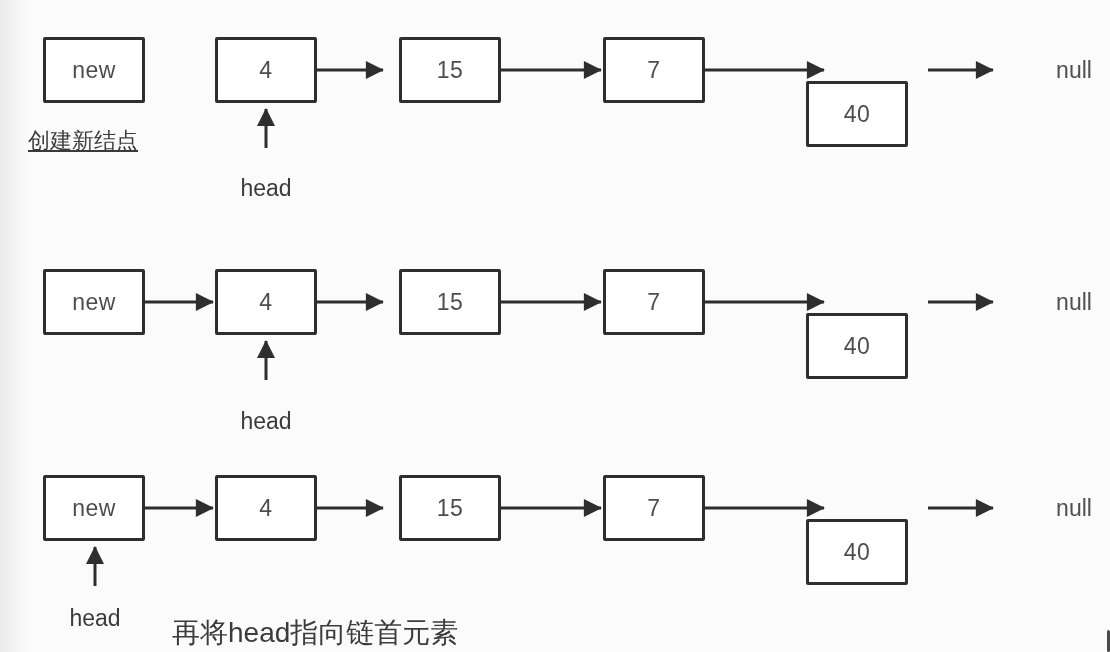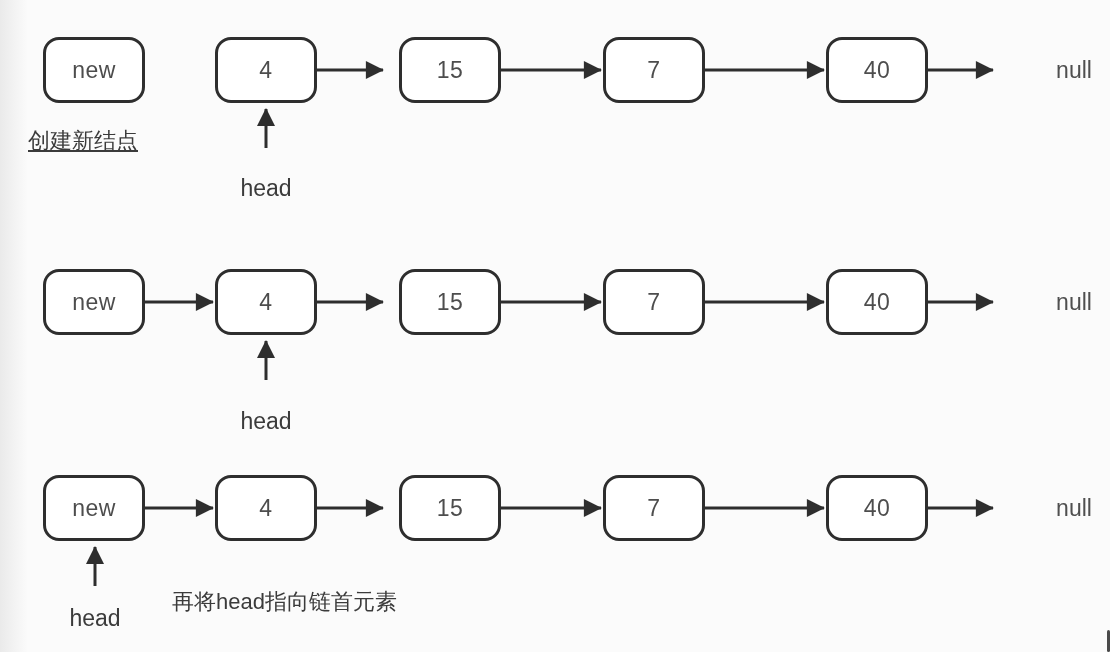--- a/index.html
+++ b/index.html
@@ -12,25 +12,25 @@
     position:absolute;left:0;top:0;bottom:0;width:28px;
     background:linear-gradient(to right,#eaeaea,rgba(251,251,251,0));
     pointer-events:none;
   }
   .row{position:absolute;left:0;width:100%;height:0;}
   #row1{top:37px;}
   #row2{top:269px;}
   #row3{top:475px;}
   .node{
     position:absolute;top:0;width:96px;height:60px;
-    background:#ffffff;border:3px solid #2e2e2e;border-radius:16px;
+    background:#ffffff;border:3px solid #2e2e2e;border-radius:2px;
     display:flex;align-items:center;justify-content:center;
     font-size:23px;color:#4d4d4d;letter-spacing:0.5px;
   }
-  .c0{left:43px;} .c1{left:215px;} .c2{left:385px;margin-left:14px;} .c3{left:603px;} .c4{left:826px;}
+  .c0{left:43px;} .c1{left:215px;} .c2{left:385px;margin-left:14px;} .c3{left:603px;} .c4{left:806px;margin-top:44px;}
   .lbl{
     position:absolute;white-space:nowrap;color:#3b3b3b;font-size:23px;
   }
   .ctr{transform:translate(-50%,-50%);}
   .left-anchor{transform:translate(0,-50%);}
   .null-lbl{color:#4f4f4f;left:1043px;top:33px;margin-left:31px;}
   .arrows{position:absolute;left:0;top:0;width:1110px;height:652px;pointer-events:none;}
   .arrows line{stroke:#2e2e2e;stroke-width:3;}
   .scroll-sliver{
     position:absolute;left:1107px;top:630px;width:3px;height:22px;
@@ -93,17 +93,17 @@
   </div>
 
   <div class="row" id="row3">
     <div class="node c0">new</div>
     <div class="node c1">4</div>
     <div class="node c2">15</div>
     <div class="node c3">7</div>
     <div class="node c4">40</div>
     <div class="lbl ctr null-lbl">null</div>
     <div class="lbl ctr" style="left:95px;top:143px;">head</div>
-    <div class="lbl left-anchor" style="left:172px;top:127px;font-size:22px;">再将head指向链首元素</div>
+    <div class="lbl left-anchor" style="left:172px;top:158px;font-size:28px;">再将head指向链首元素</div>
   </div>
 
   <div class="scroll-sliver"></div>
 </div>
 
 </body></html>

